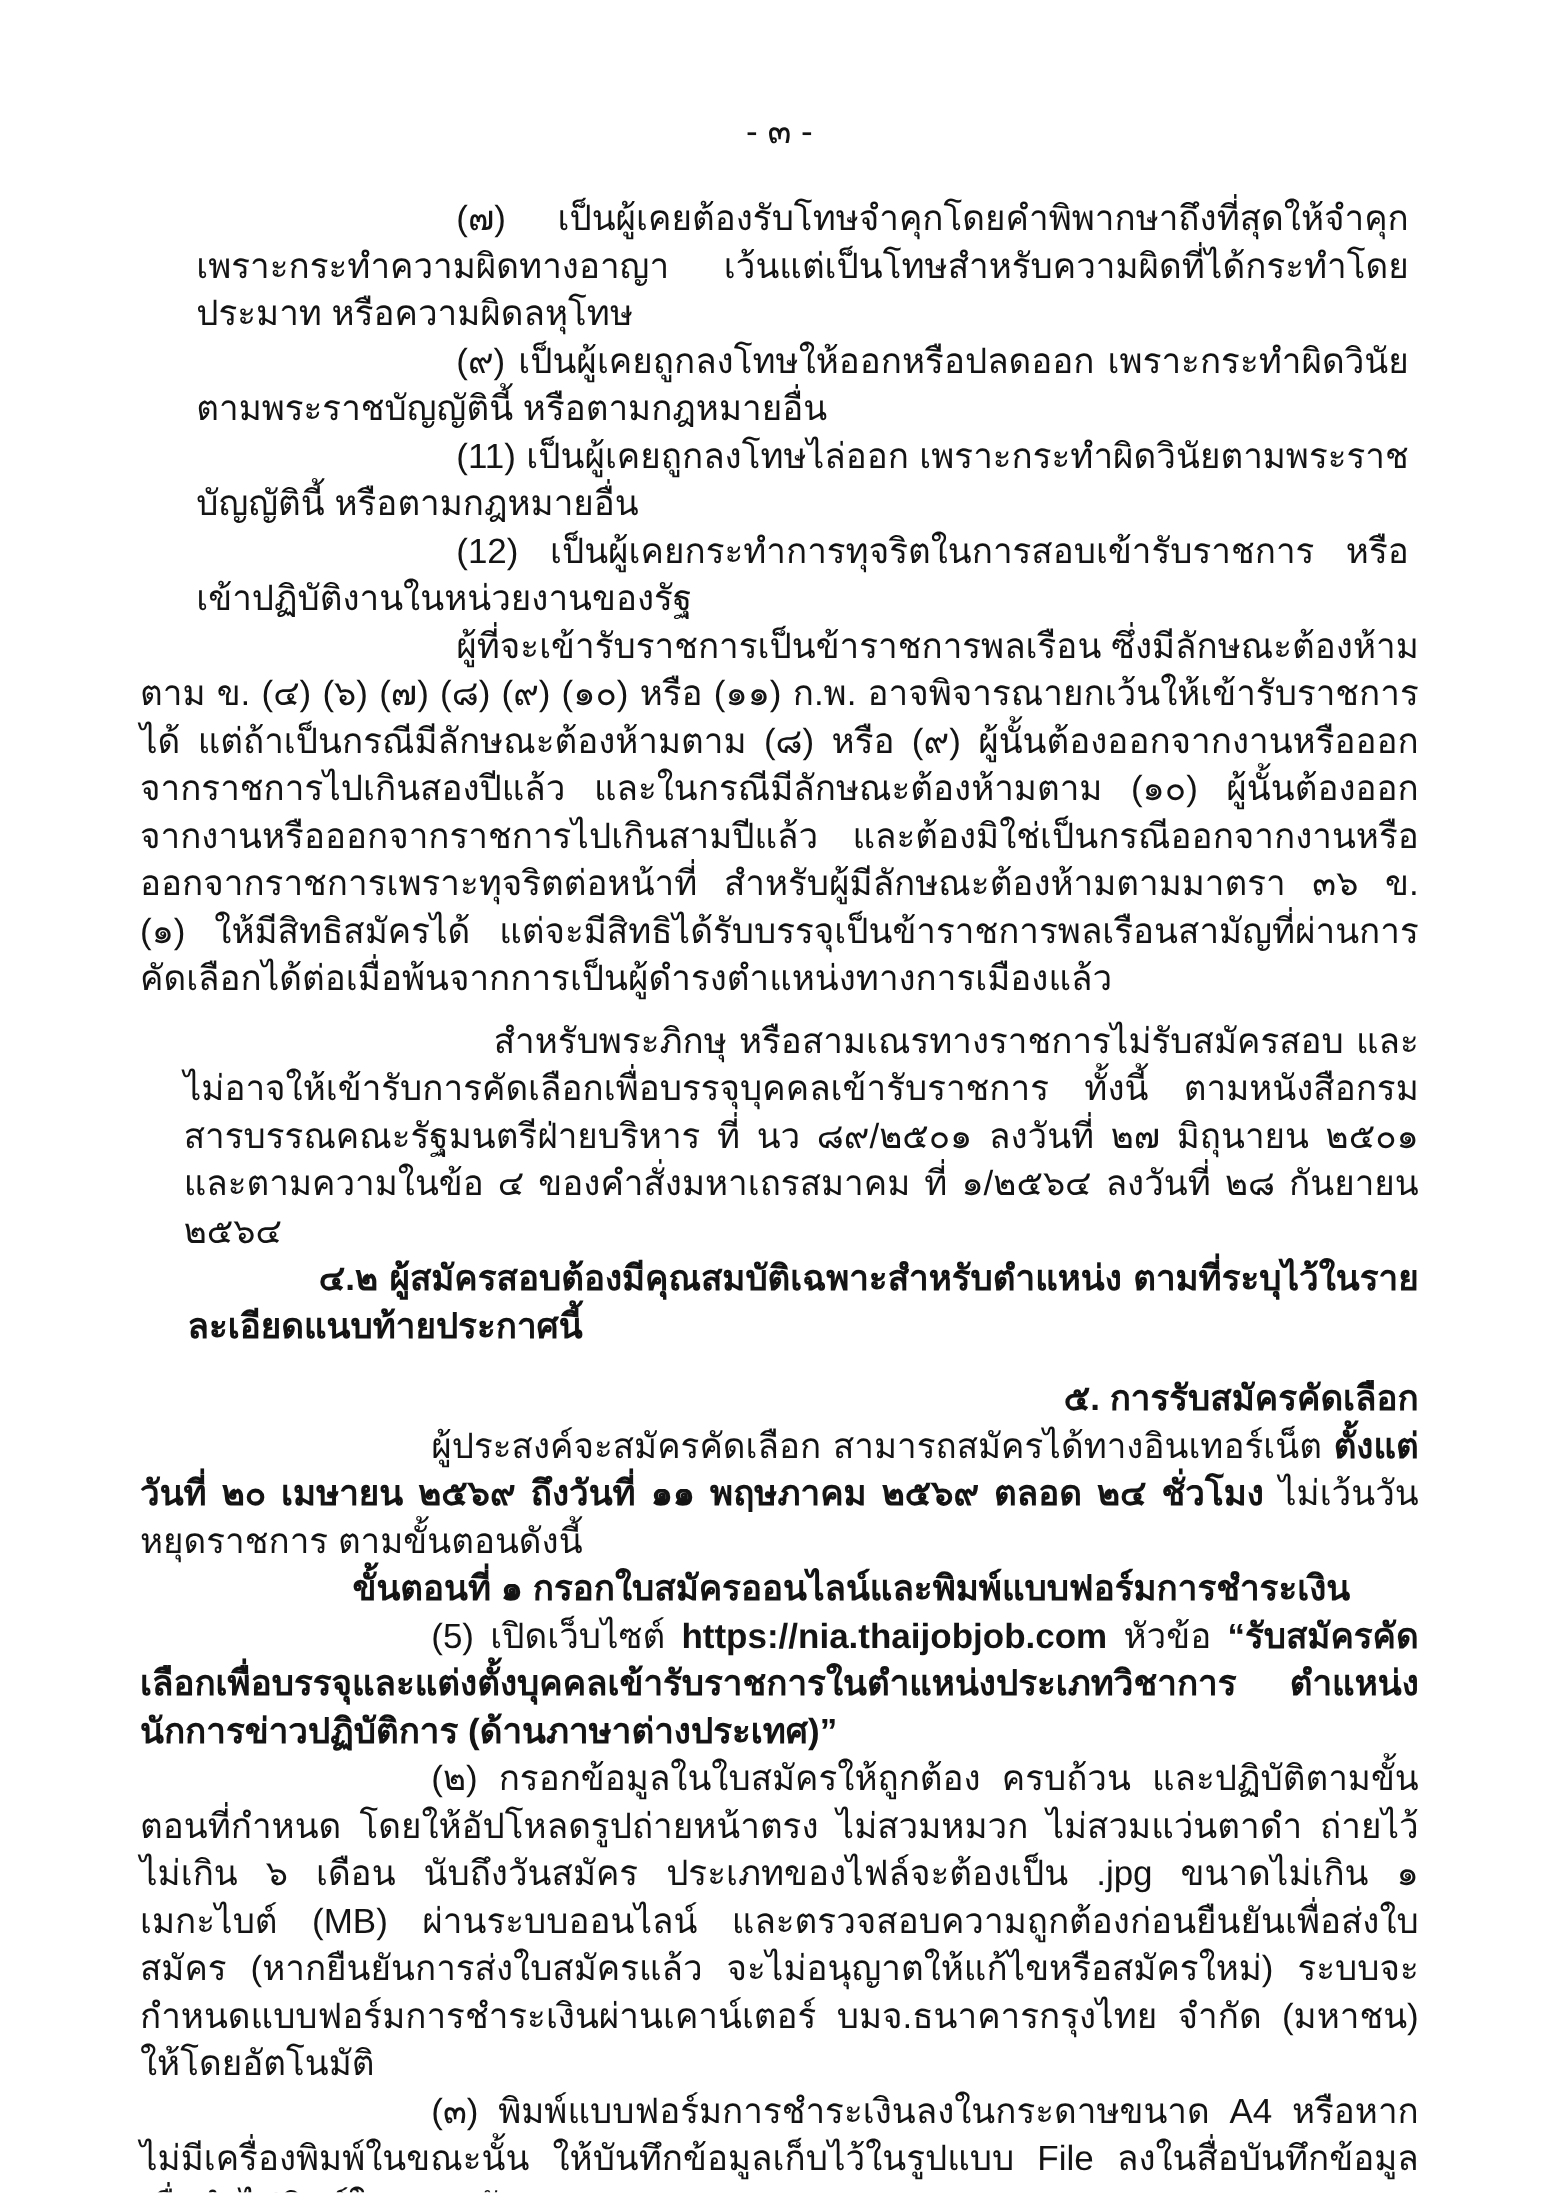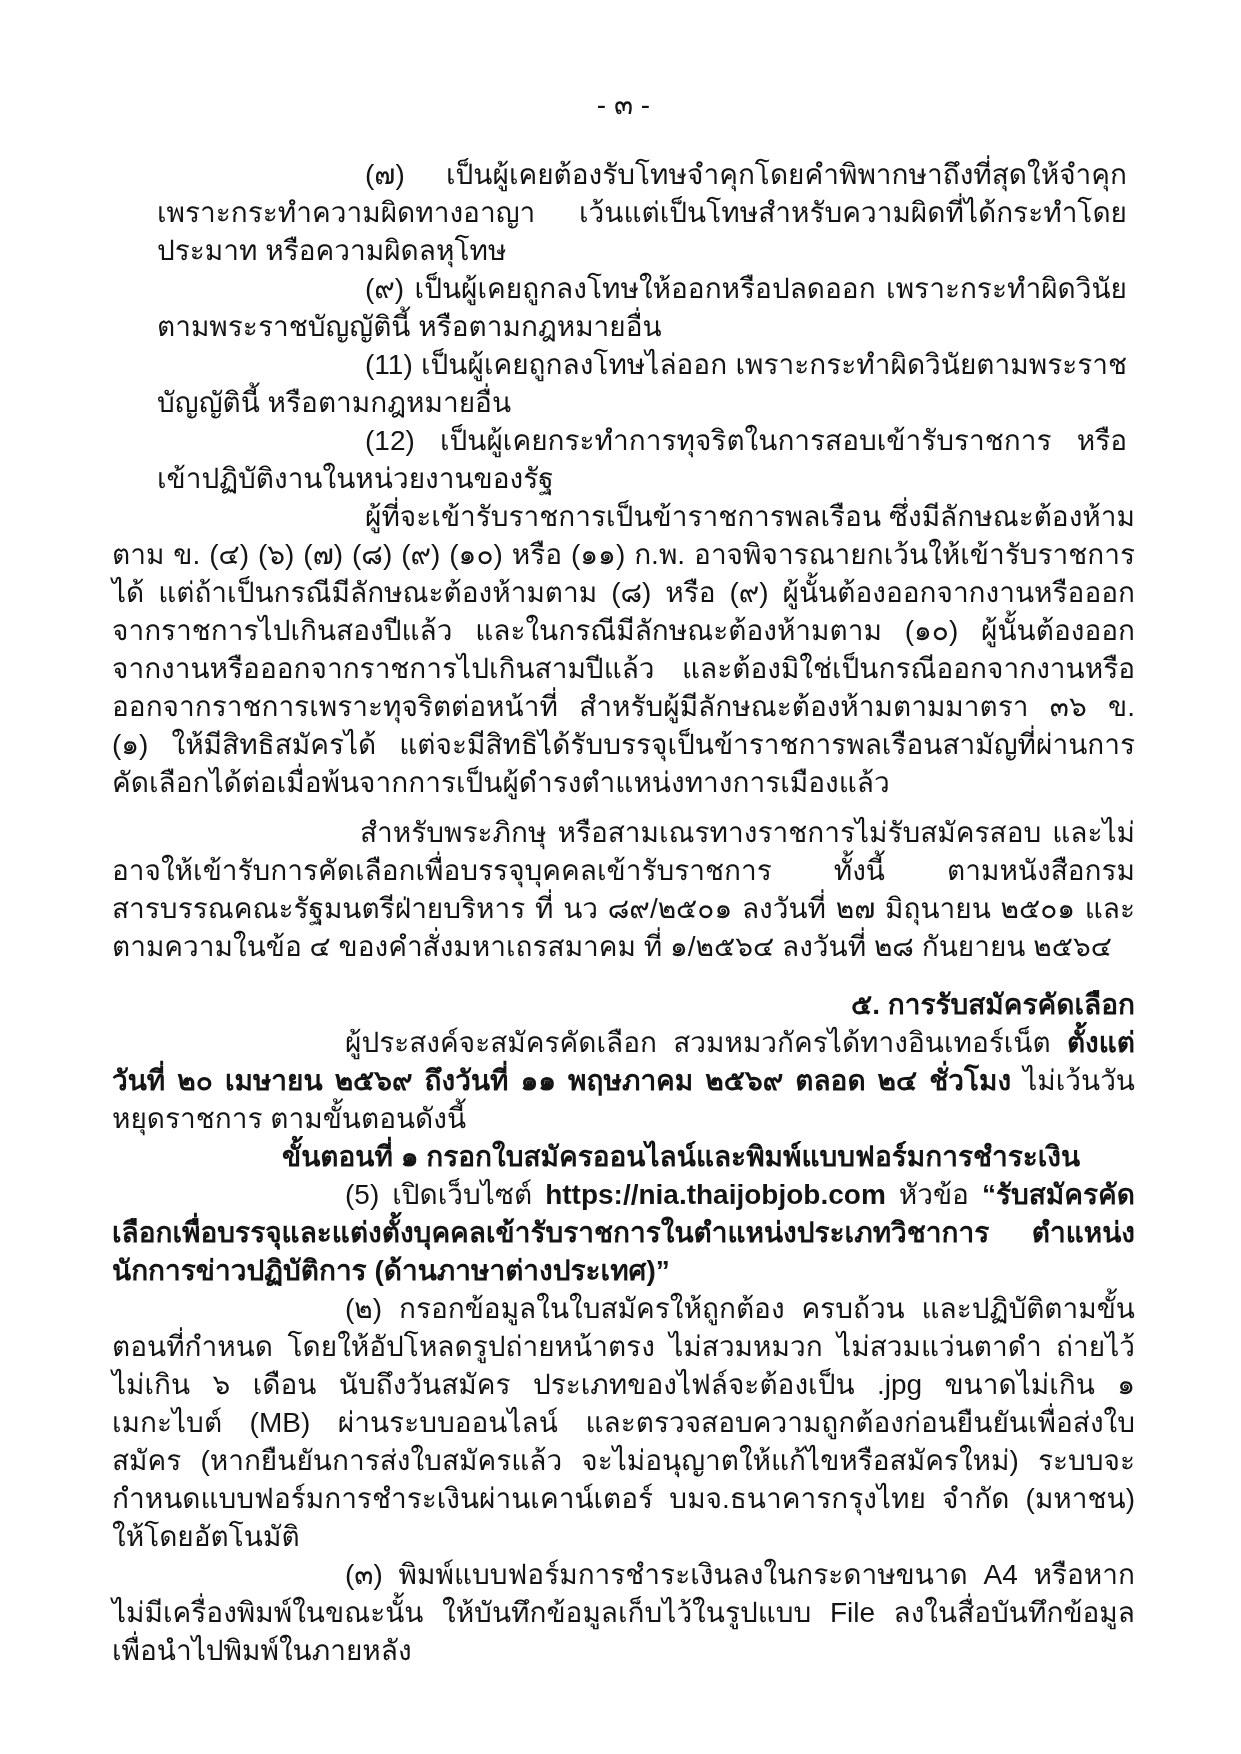--- a/index.html
+++ b/index.html
@@ -19,21 +19,21 @@
   }
   p { margin: 0; text-align: justify; }
   b, .bold { font-weight: bold; }
   .pageno { text-align: center; margin-bottom: 32px; }
 
   
   .items-block { margin-left: 45px; margin-right: 8px; }
   .items-block p { text-indent: 208px; }
 
   .indent-a { text-indent: 253px; }   
-  .indent-b { text-indent: 248px; }   
+  .indent-b { text-indent: 248px; margin-left: 35px; }   
   .indent-c { text-indent: 233px; }   
 
   .sec42 { margin-left: 38px; text-indent: 105px; font-weight: bold; }
   .heading5 { margin: 20px 0 0 143px; font-weight: bold; text-align: right; }
   .step-heading { margin-left: 170px; font-weight: bold; text-align: left; }
   .gap-sm { margin-top: 12px; }
   .url { font-family: "Liberation Sans", sans-serif; font-weight: bold; }
 </style>
 </head>
 <body>
@@ -46,25 +46,26 @@
     <p>(๗)  เป็นผู้เคยต้องรับโทษจำคุกโดยคำพิพากษาถึงที่สุดให้จำคุก เพราะกระทำความผิดทางอาญา  เว้นแต่เป็นโทษสำหรับความผิดที่ได้กระทำโดยประมาท หรือความผิดลหุโทษ</p>
     <p>(๙)  เป็นผู้เคยถูกลงโทษให้ออกหรือปลดออก เพราะกระทำผิดวินัยตามพระราชบัญญัตินี้ หรือตามกฎหมายอื่น</p>
     <p>(11) เป็นผู้เคยถูกลงโทษไล่ออก เพราะกระทำผิดวินัยตามพระราชบัญญัตินี้ หรือตามกฎหมายอื่น</p>
     <p>(12) เป็นผู้เคยกระทำการทุจริตในการสอบเข้ารับราชการ หรือเข้าปฏิบัติงานในหน่วยงานของรัฐ</p>
   </div>
 
   <p class="indent-a">ผู้ที่จะเข้ารับราชการเป็นข้าราชการพลเรือน ซึ่งมีลักษณะต้องห้ามตาม ข. (๔) (๖) (๗) (๘) (๙) (๑๐) หรือ (๑๑) ก.พ. อาจพิจารณายกเว้นให้เข้ารับราชการได้ แต่ถ้าเป็นกรณีมีลักษณะต้องห้ามตาม (๘) หรือ (๙) ผู้นั้นต้องออกจากงานหรือออกจากราชการไปเกินสองปีแล้ว และในกรณีมีลักษณะต้องห้ามตาม (๑๐) ผู้นั้นต้องออกจากงานหรือออกจากราชการไปเกินสามปีแล้ว และต้องมิใช่เป็นกรณีออกจากงานหรือออกจากราชการเพราะทุจริตต่อหน้าที่ สำหรับผู้มีลักษณะต้องห้ามตามมาตรา ๓๖ ข. (๑) ให้มีสิทธิสมัครได้ แต่จะมีสิทธิได้รับบรรจุเป็นข้าราชการพลเรือนสามัญที่ผ่านการคัดเลือกได้ต่อเมื่อพ้นจากการเป็นผู้ดำรงตำแหน่งทางการเมืองแล้ว</p>
 
   <p class="indent-b gap-sm">สำหรับพระภิกษุ หรือสามเณรทางราชการไม่รับสมัครสอบ และไม่อาจให้เข้ารับการคัดเลือกเพื่อบรรจุบุคคลเข้ารับราชการ ทั้งนี้ ตามหนังสือกรมสารบรรณคณะรัฐมนตรีฝ่ายบริหาร ที่ นว ๘๙/๒๕๐๑ ลงวันที่ ๒๗ มิถุนายน ๒๕๐๑ และตามความในข้อ ๔ ของคำสั่งมหาเถรสมาคม ที่ ๑/๒๕๖๔ ลงวันที่ ๒๘ กันยายน ๒๕๖๔</p>
 
+  <p class="sec42">๔.๒ ผู้สมัครสอบต้องมีคุณสมบัติเฉพาะสำหรับตำแหน่ง ตามที่ระบุไว้ในรายละเอียดแนบท้ายประกาศนี้</p>
 
   <p class="heading5">๕. การรับสมัครคัดเลือก</p>
 
   <p class="indent-c">
-    <span>ผู้ประสงค์จะสมัครคัดเลือก สวมหมวกัครได้ทางอินเทอร์เน็ต </span><b>ตั้งแต่วันที่ ๒๐ เมษายน ๒๕๖๙ ถึงวันที่ ๑๑ พฤษภาคม ๒๕๖๙  ตลอด ๒๔ ชั่วโมง</b><span>  ไม่เว้นวันหยุดราชการ ตามขั้นตอนดังนี้</span>
+    <span>ผู้ประสงค์จะสมัครคัดเลือก สามารถสมัครได้ทางอินเทอร์เน็ต </span><b>ตั้งแต่วันที่ ๒๐ เมษายน ๒๕๖๙ ถึงวันที่ ๑๑ พฤษภาคม ๒๕๖๙  ตลอด ๒๔ ชั่วโมง</b><span>  ไม่เว้นวันหยุดราชการ ตามขั้นตอนดังนี้</span>
   </p>
 
   <p class="step-heading">ขั้นตอนที่ ๑  กรอกใบสมัครออนไลน์และพิมพ์แบบฟอร์มการชำระเงิน</p>
 
   <p class="indent-c">
     <span>(5) เปิดเว็บไซต์ </span><span class="url">https://nia.thaijobjob.com</span><span> หัวข้อ </span><b>“รับสมัครคัดเลือกเพื่อบรรจุและแต่งตั้งบุคคลเข้ารับราชการในตำแหน่งประเภทวิชาการ ตำแหน่งนักการข่าวปฏิบัติการ (ด้านภาษาต่างประเทศ)”</b>
   </p>
 
   <p class="indent-c">(๒) กรอกข้อมูลในใบสมัครให้ถูกต้อง ครบถ้วน และปฏิบัติตามขั้นตอนที่กำหนด โดยให้อัปโหลดรูปถ่ายหน้าตรง ไม่สวมหมวก ไม่สวมแว่นตาดำ ถ่ายไว้ไม่เกิน ๖ เดือน  นับถึงวันสมัคร ประเภทของไฟล์จะต้องเป็น .jpg ขนาดไม่เกิน ๑ เมกะไบต์ (MB) ผ่านระบบออนไลน์ และตรวจสอบความถูกต้องก่อนยืนยันเพื่อส่งใบสมัคร (หากยืนยันการส่งใบสมัครแล้ว จะไม่อนุญาตให้แก้ไขหรือสมัครใหม่) ระบบจะกำหนดแบบฟอร์มการชำระเงินผ่านเคาน์เตอร์ บมจ.ธนาคารกรุงไทย จำกัด (มหาชน) ให้โดยอัตโนมัติ</p>
 

